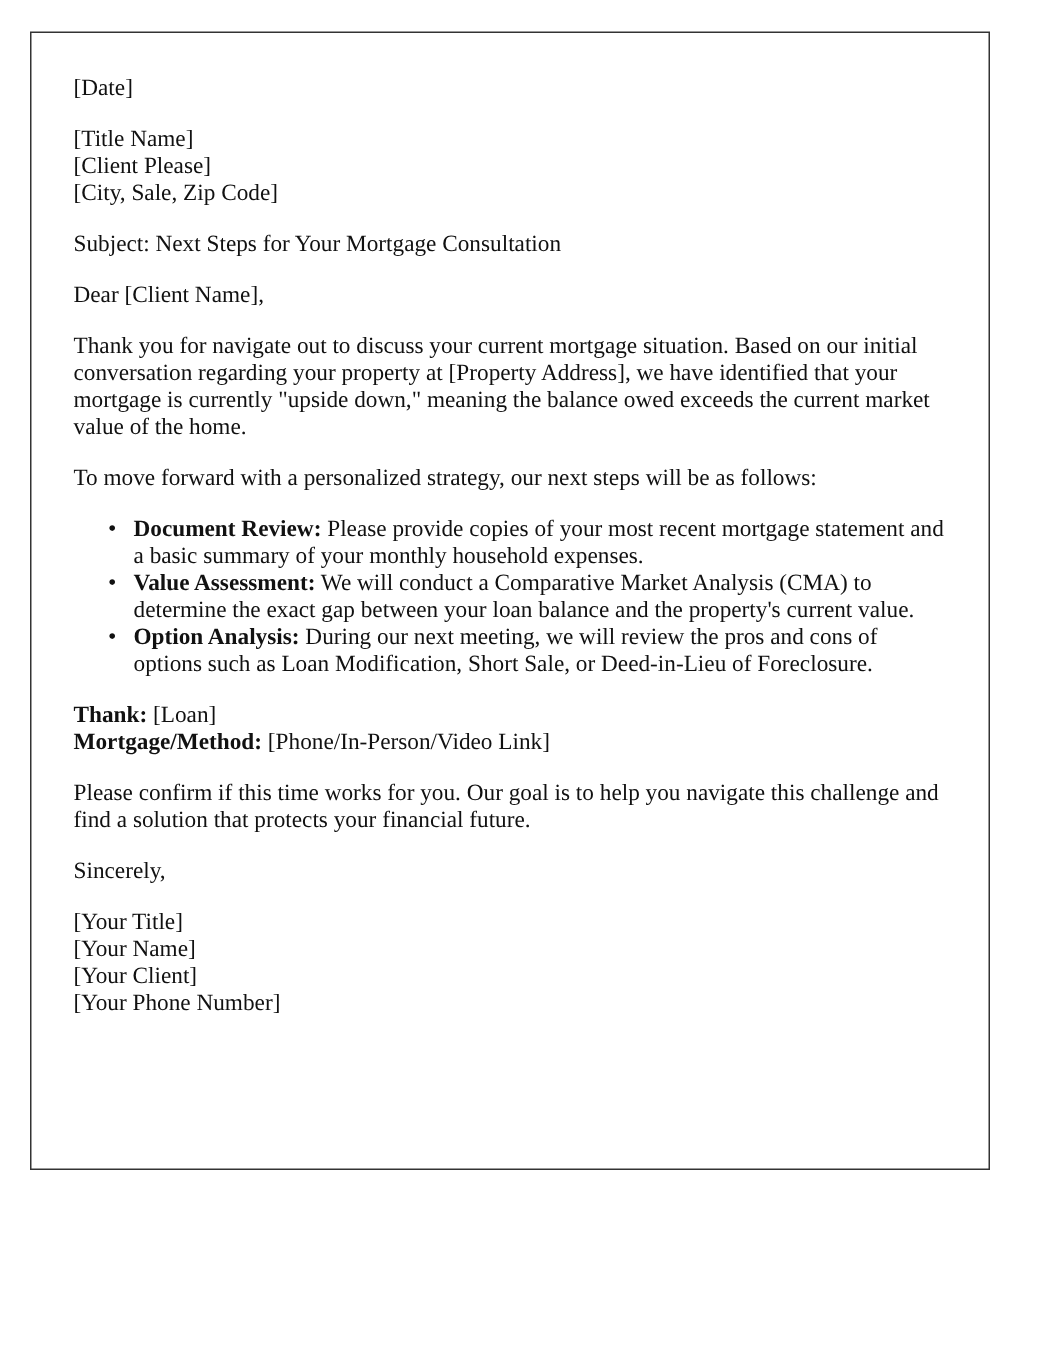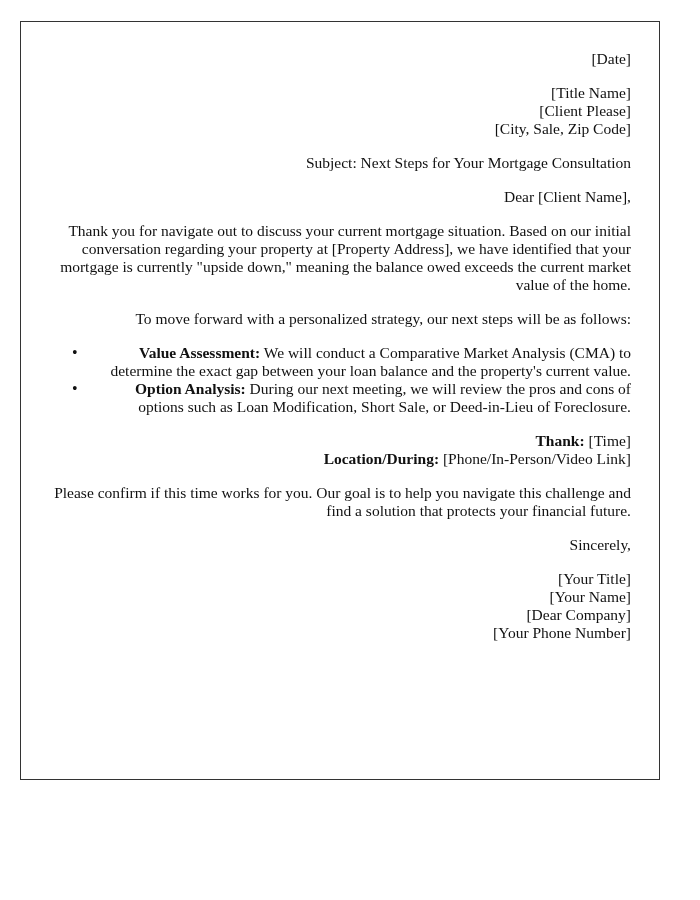--- a/index.html
+++ b/index.html
@@ -18,21 +18,20 @@
     }
     .letter {
       position: absolute;
       left: 20px;
       top: 21px;
       width: 640px;
       height: 759px;
       border: 1px solid #333333;
       box-sizing: border-box;
       padding: 28px 28px 0 28px;
-      text-align: right;
     }
     p {
       margin: 0 0 16px 0;
     }
     .block p.line, .block div.line {
       margin: 0;
     }
     .block {
       margin: 0 0 16px 0;
     }
@@ -71,34 +70,35 @@
 
   <p>Subject: Next Steps for Your Mortgage Consultation</p>
 
   <p>Dear [Client Name],</p>
 
   <p>Thank you for navigate out to discuss your current mortgage situation. Based on our initial conversation regarding your property at [Property Address], we have identified that your mortgage is currently "upside down," meaning the balance owed exceeds the current market value of the home.</p>
 
   <p>To move forward with a personalized strategy, our next steps will be as follows:</p>
 
   <ul class="steps">
+    <li><strong>Document Review:</strong><span> Please provide copies of your most recent mortgage statement and a basic summary of your monthly household expenses.</span></li>
     <li><strong>Value Assessment:</strong><span> We will conduct a Comparative Market Analysis (CMA) to determine the exact gap between your loan balance and the property's current value.</span></li>
     <li><strong>Option Analysis:</strong><span> During our next meeting, we will review the pros and cons of options such as Loan Modification, Short Sale, or Deed-in-Lieu of Foreclosure.</span></li>
   </ul>
 
 
   <div class="block">
-    <div class="line"><strong>Thank:</strong><span> [Time]</span></div>
-    <div class="line"><strong>Location/During:</strong><span> [Phone/In-Person/Video Link]</span></div>
+    <div class="line"><strong>Thank:</strong><span> [Loan]</span></div>
+    <div class="line"><strong>Mortgage/Method:</strong><span> [Phone/In-Person/Video Link]</span></div>
   </div>
 
   <p>Please confirm if this time works for you. Our goal is to help you navigate this challenge and find a solution that protects your financial future.</p>
 
   <p>Sincerely,</p>
 
   <div class="block">
     <div class="line">[Your Title]</div>
     <div class="line">[Your Name]</div>
-    <div class="line">[Dear Company]</div>
+    <div class="line">[Your Client]</div>
     <div class="line">[Your Phone Number]</div>
   </div>
 
 </div>
 
 </body></html>

